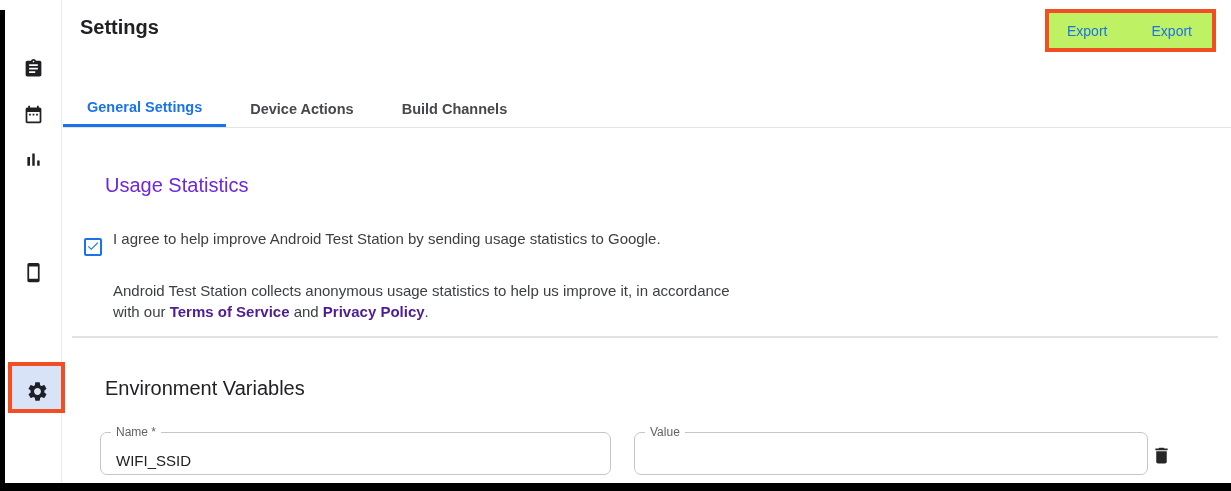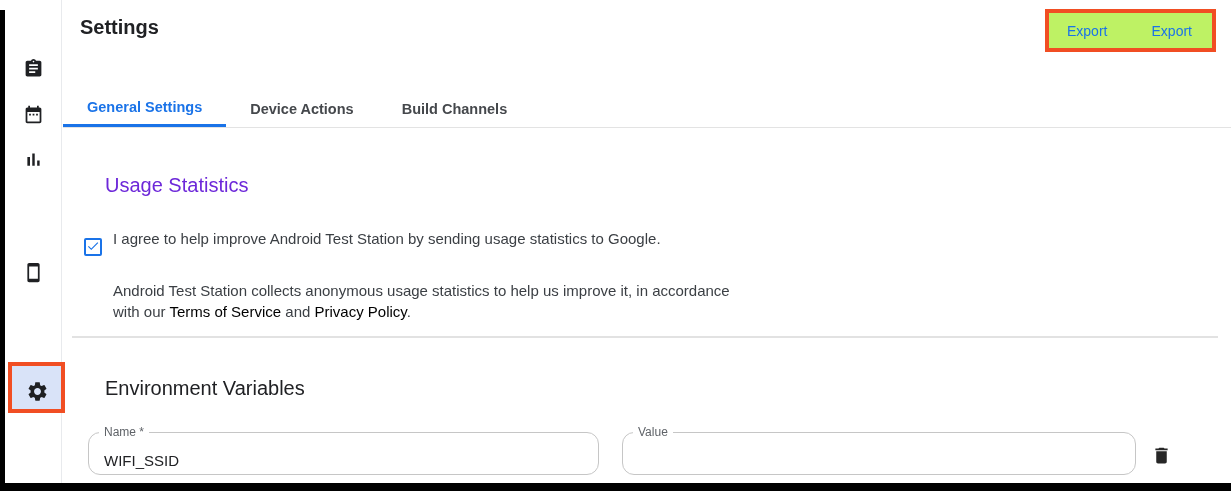--- a/index.html
+++ b/index.html
@@ -48,27 +48,27 @@
   
   .h-usage { position:absolute; left:105px; top:174px; font-size:20px; font-weight:500; color:#6d28d9; }
   .checkbox { position:absolute; left:84px; top:238px; width:18px; height:18px;
     border:2px solid #1a73e8; border-radius:2px; background:#fff; cursor:pointer;
     display:flex; align-items:center; justify-content:center; padding:0; }
   .checkbox svg { width:14px; height:14px; fill:#1a73e8; }
   .cb-label { position:absolute; left:113px; top:227px; width:600px;
     font-size:15px; line-height:23px; color:#3b3f44; }
   .usage-para { position:absolute; left:113px; top:280px; width:634px;
     font-size:15px; line-height:21px; color:#3b3f44; }
-  .usage-para a { color:#000000; text-decoration:none; cursor:pointer; }
+  .usage-para a { color:#4c1d95; text-decoration:none; cursor:pointer;font-weight:bold; }
 
   .section-divider { position:absolute; left:72px; top:336px; width:1146px; height:2px; background:#e2e2e2; }
 
   
   .h-env { position:absolute; left:105px; top:377px; font-size:20px; font-weight:500; color:#202124; }
-  .field { position:absolute; top:432px; height:43px; border:1px solid #c6c6c6; border-radius:12px; background:#fff; }
+  .field { position:absolute; top:432px; height:43px; border:1px solid #c6c6c6; border-radius:7px; background:#fff;margin-left:12px; }
   .field-name  { left:88px;  width:511px; }
   .field-value { left:622px; width:514px; }
   .field-label { position:absolute; top:-8px; left:10px; padding:0 5px; background:#fff;
     font-size:12px; color:#5f6368; }
   .field input { position:absolute; left:15px; top:1px; width:calc(100% - 30px); height:52px;
     border:none; outline:none; font-family:inherit; font-size:15px; color:#202124; background:transparent; }
   .trash-btn { position:absolute; left:1151px; top:443px; width:24px; height:24px;
     background:none; border:none; cursor:pointer; padding:0; }
   .trash-btn svg { width:21px; height:21px; fill:#262626; display:block; }
 </style>

